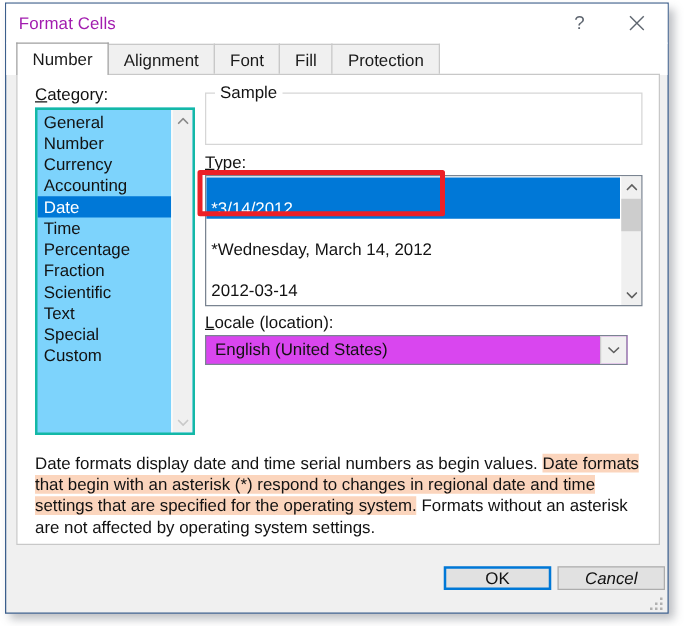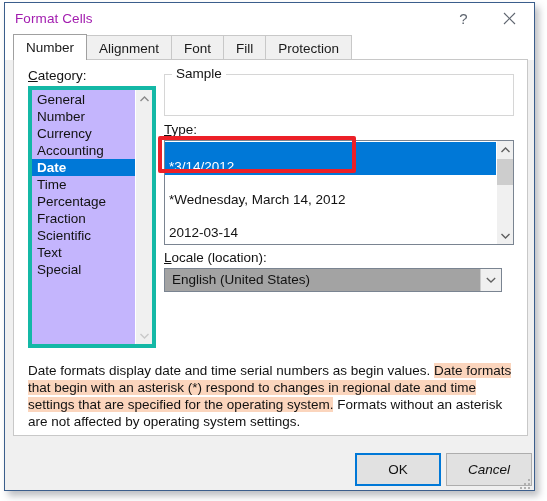--- a/index.html
+++ b/index.html
@@ -86,42 +86,41 @@
     color: #121212;
     white-space: nowrap;
   }
   .fld-label .acc { text-decoration: underline; }
 
   
   #category-label { left: 14px; top: 8px; }
   #category-box {
     position: absolute; left: 14px; top: 26px;
     width: 128px; height: 262px;
-    background: #c4b5fd;
-    border: 4px solid #14b8a6;
+    background: #7dd3fc;
+    border: 2px solid #14b8a6;
     overflow: hidden;
   }
   #category-list {
     position: absolute; left: 0; top: 0;
     width: 109px; height: 100%;
     padding: 1px 0 0 0;
     margin: 0; list-style: none;
   }
   #category-list li {
     font-size: 13.5px;
     color: #121212;
     line-height: 17px;
     padding: 0 0 0 5px;
     white-space: nowrap;
     cursor: default;
   }
   #category-list li.sel {
     background: #0078d7;
     color: #ffffff;
-    font-weight: bold;
   }
   
   #cat-scroll {
     position: absolute; right: 0; top: 0;
     width: 17px; height: 100%;
     background: #f0f0f0;
     border-left: 1px solid #ffffff;
   }
   .sb-arrow {
     position: absolute; left: 0; width: 17px; height: 17px;
@@ -195,21 +194,21 @@
     border-radius: 2px;
     pointer-events: none;
     z-index: 6;
   }
 
   
   #locale-label { left: 150px; top: 190px; }
   #locale-combo {
     position: absolute; left: 150px; top: 208px;
     width: 338px; height: 24px;
-    background: #a3a3a3;
+    background: #d946ef;
     border: 1px solid #7a8491;
   }
   #locale-value {
     position: absolute; left: 7px; top: 3px;
     font-size: 13.5px; color: #121212;
   }
   #locale-arrow {
     position: absolute; right: 0; top: 0;
     width: 21px; height: 22px;
     background: #f0f0f0;
@@ -223,21 +222,21 @@
     width: 490px;
     font-size: 13.5px;
     color: #121212;
     line-height: 17px;
   }
   .hl { background: #fbd5bd; }
 
   
   .dlg-btn {
     position: absolute;
-    height: 33px; width: 86px;
+    height: 19px; width: 86px;
     font-size: 13.5px;
     font-family: "Liberation Sans", sans-serif;
     color: #121212;
     background: #e1e1e1;
     border: 1px solid #adadad;
     display: flex; align-items: center; justify-content: center;
     cursor: default;
   }
   #ok-button {
     left: 350px; top: 450px;
@@ -291,20 +290,21 @@
         <li>Number</li>
         <li>Currency</li>
         <li>Accounting</li>
         <li class="sel">Date</li>
         <li>Time</li>
         <li>Percentage</li>
         <li>Fraction</li>
         <li>Scientific</li>
         <li>Text</li>
         <li>Special</li>
+        <li>Custom</li>
       </ul>
       <div id="cat-scroll">
         <div class="sb-arrow up">
           <svg width="9" height="6" viewBox="0 0 9 6">
               <path d="M0.5 5 L4.5 1 L8.5 5" fill="none" stroke="#8a8a8a" stroke-width="1.4"></path>
             </svg>
         </div>
         <div class="sb-arrow down">
           <svg width="9" height="6" viewBox="0 0 9 6">
               <path d="M0.5 1 L4.5 5 L8.5 1" fill="none" stroke="#c9c9c9" stroke-width="1.4"></path>

